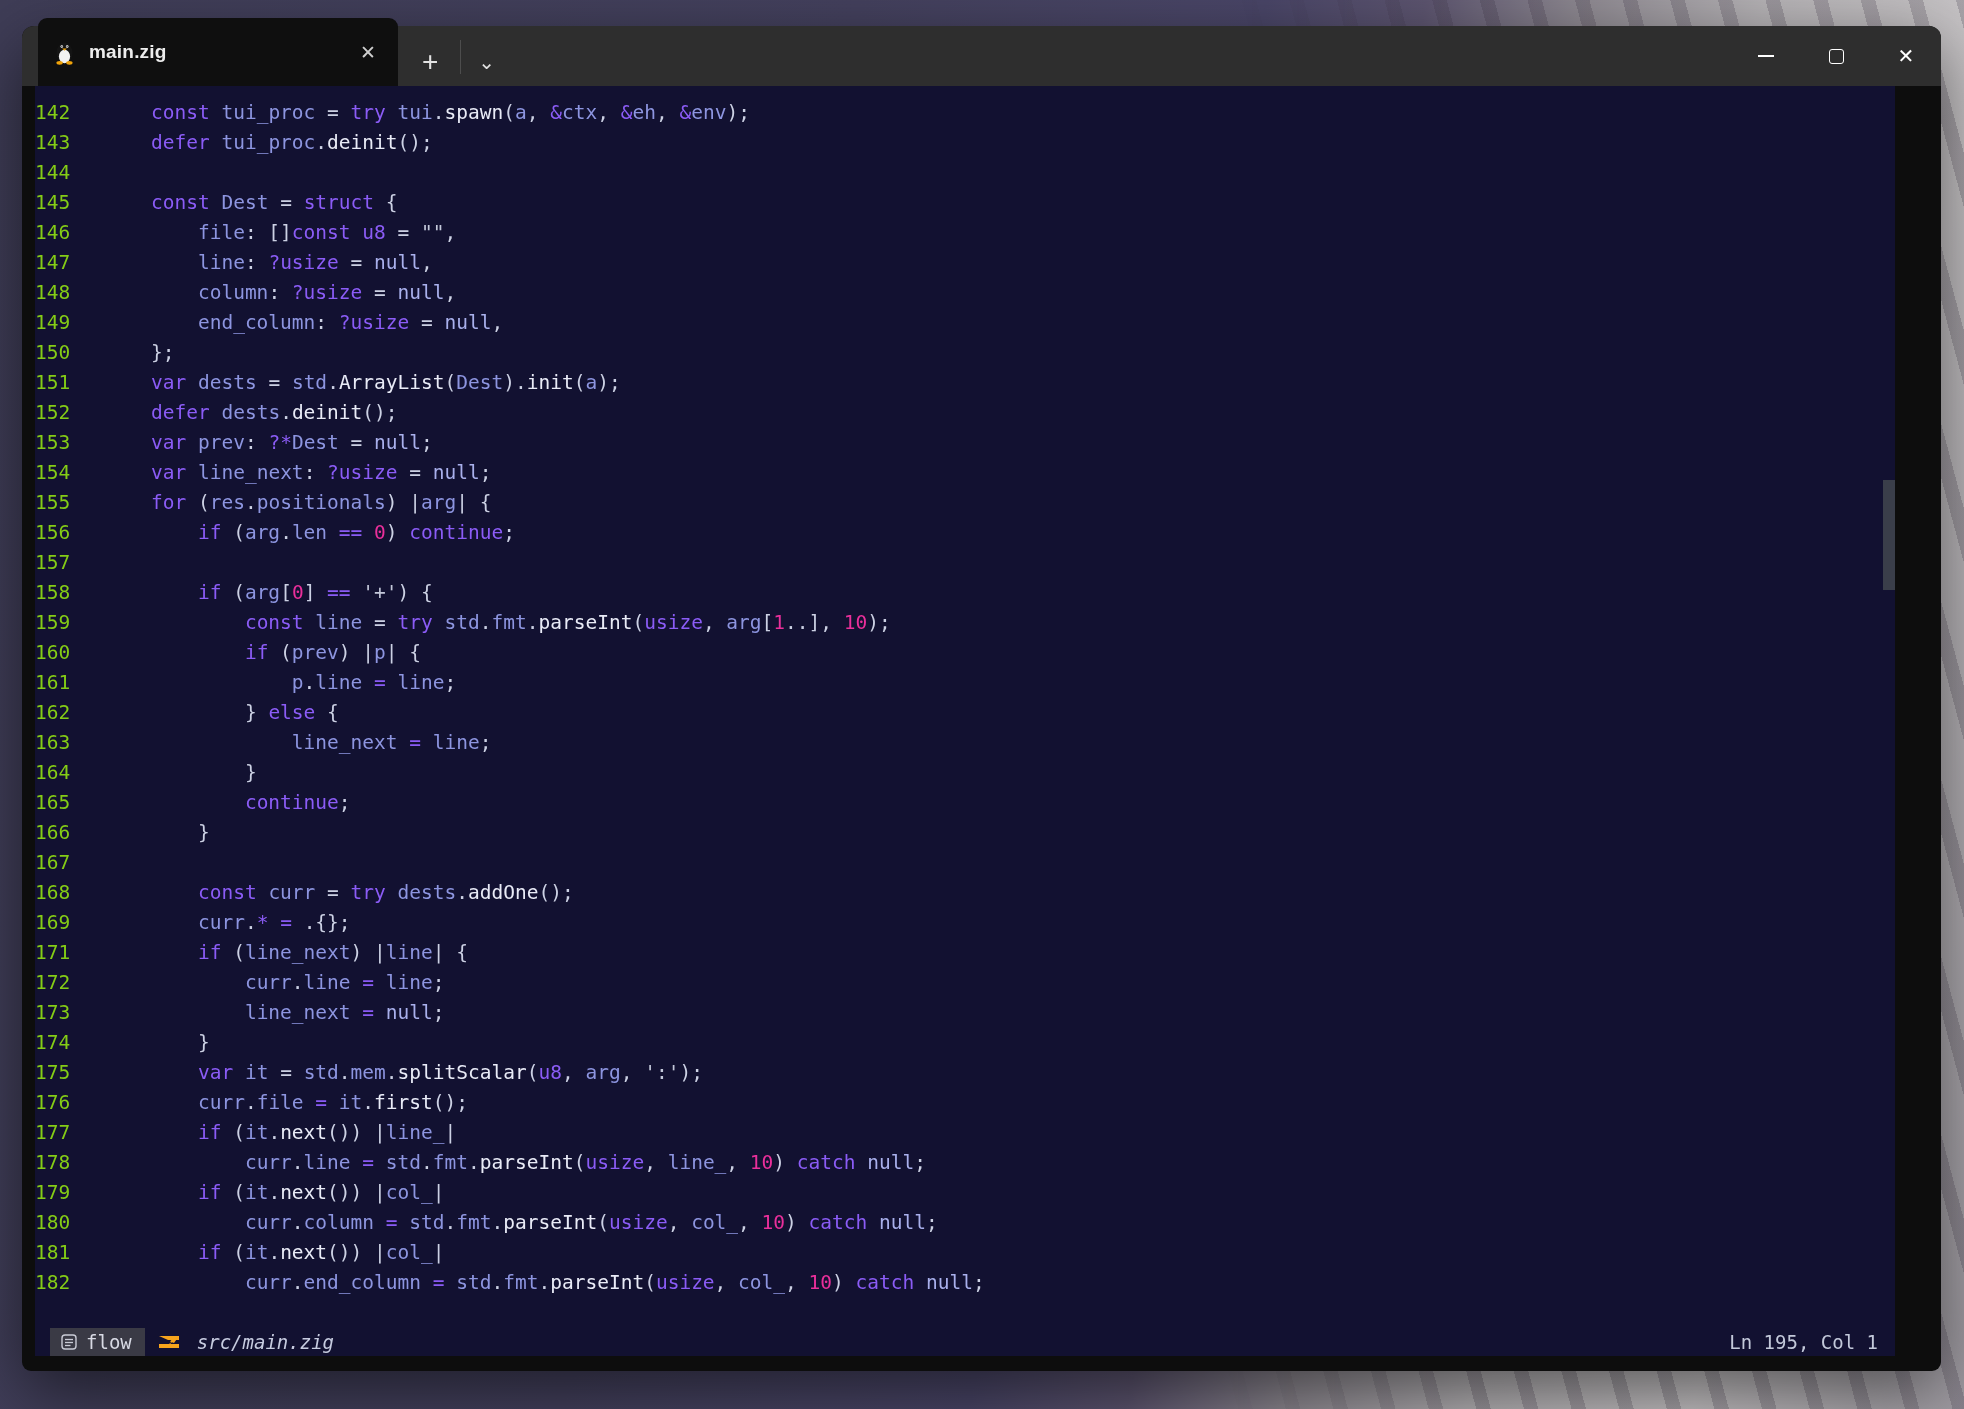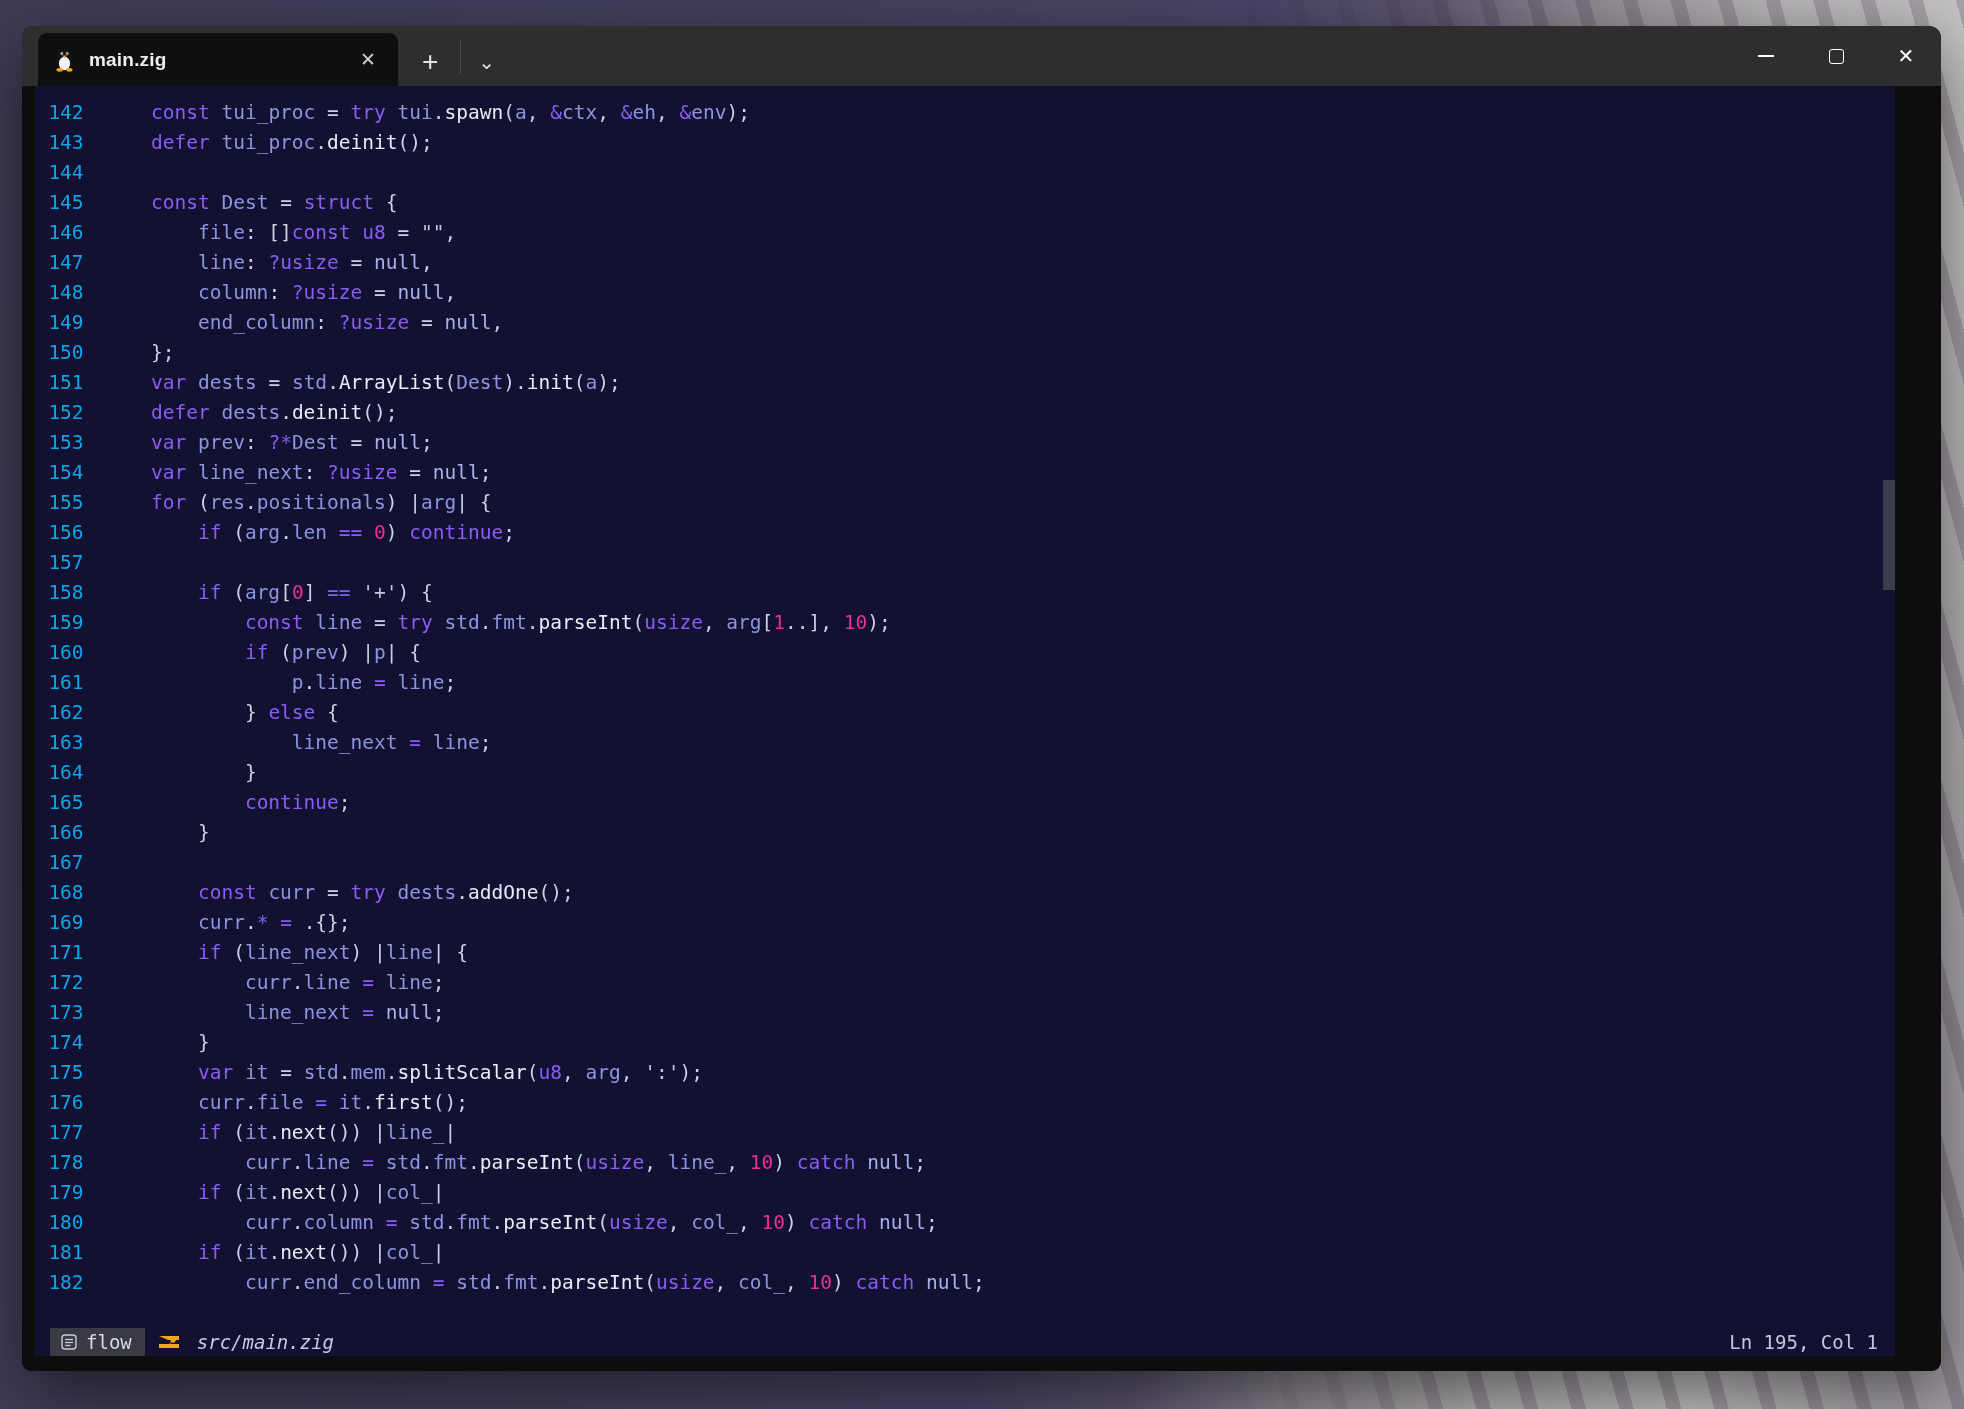--- a/index.html
+++ b/index.html
@@ -19,21 +19,21 @@
     background:#0d0d0d;border-radius:12px 12px 9px 9px;
     box-shadow:0 22px 70px rgba(0,0,0,.55);
   }
   
   .titlebar{
     position:absolute;left:0;top:0;right:0;height:60px;
     background:#2e2e2e;border-radius:12px 12px 0 0;
     display:flex;align-items:flex-end;
   }
   .tab{
-    position:relative;margin-left:16px;width:360px;height:53px;
+    position:relative;margin-left:16px;width:360px;height:68px;
     background:#0f0f0f;border-radius:9px 9px 0 0;
     display:flex;align-items:center;padding:0;box-sizing:border-box;
   }
   .tab-icon{margin-left:16px;flex:0 0 auto;display:block;}
   .tab-title{margin-left:14px;color:#ededed;font-size:19px;font-weight:600;letter-spacing:.2px;}
   .tab-close{position:absolute;right:22px;top:0;bottom:0;display:flex;align-items:center;color:#cfcfcf;font-size:19px;}
   .newtab-btn{margin-left:24px;margin-bottom:10px;color:#e3e3e3;font-size:28px;line-height:28px;font-weight:300;}
   .tab-sep{margin-left:22px;margin-bottom:12px;width:1px;height:34px;background:#4d4d4d;}
   .dropdown-btn{margin-left:17px;margin-bottom:14px;color:#e3e3e3;font-size:20px;line-height:20px;}
   .win-controls{position:absolute;right:0;top:0;height:60px;display:flex;}
@@ -41,21 +41,21 @@
   .win-btn .dash{display:block;width:16px;height:2px;background:#fff;}
   .win-btn .box{display:block;width:13px;height:13px;border:1.6px solid #fff;border-radius:3px;}
   .win-btn.cls{font-size:20px;font-weight:300;}
   
   .editor{
     position:absolute;left:13px;top:60px;width:1860px;height:1270px;
     background:#121131;overflow:hidden;
   }
   .code{position:absolute;left:0;top:12px;right:0;font-family:"DejaVu Sans Mono",monospace;font-size:19.5px;}
   .line{height:30px;line-height:30px;white-space:pre;display:flex;}
-  .lnum{display:inline-block;width:62px;text-align:center;color:#0ea5e9;flex:0 0 auto;}
+  .lnum{display:inline-block;width:62px;text-align:left;color:#84cc16;flex:0 0 auto;}
   .ltext{margin-left:7px;}
   .tok-k{color:#8b5cf6;}
   .tok-p{color:#8b5cf6;}
   .tok-n{color:#ea2f9b;}
   .tok-i{color:#8d95e0;}
   .tok-i2{color:#a9b0ec;}
   .tok-f{color:#e9ebf7;}
   .tok-d{color:#ccd1e4;}
   .tok-s{color:#c3c8da;}
   .scrollbar-thumb{position:absolute;right:0;top:394px;width:12px;height:110px;background:#3a3e4a;}

